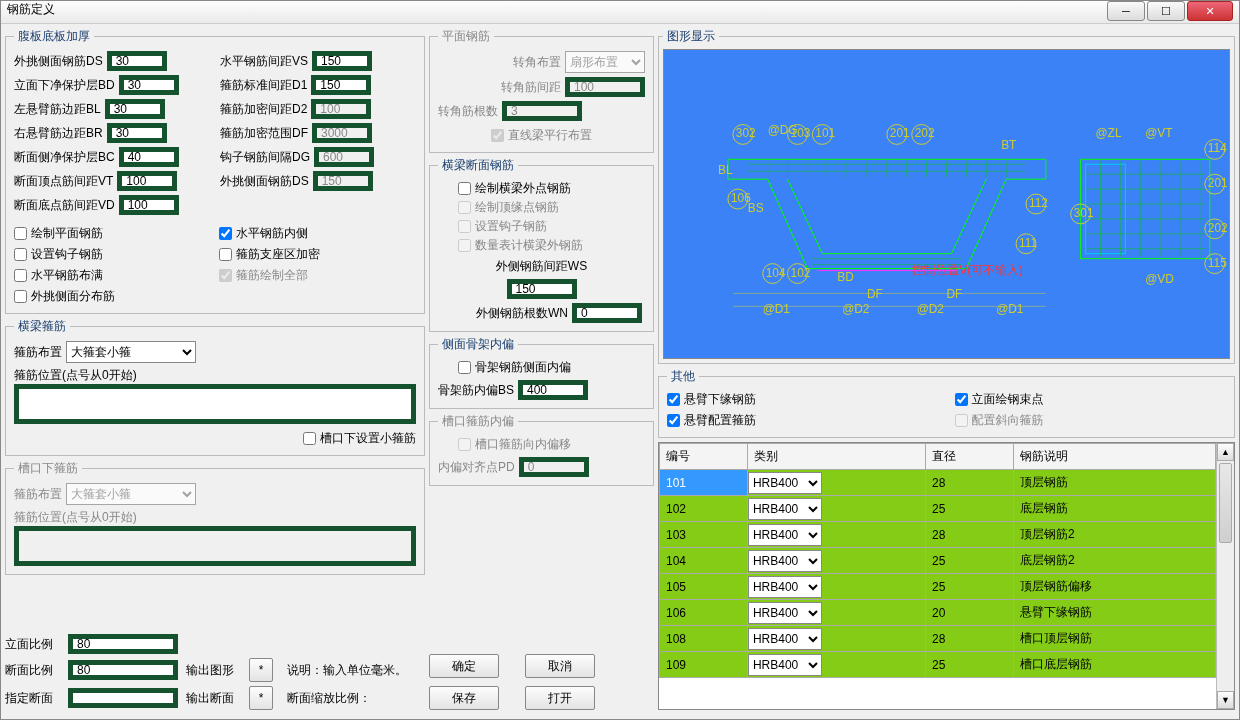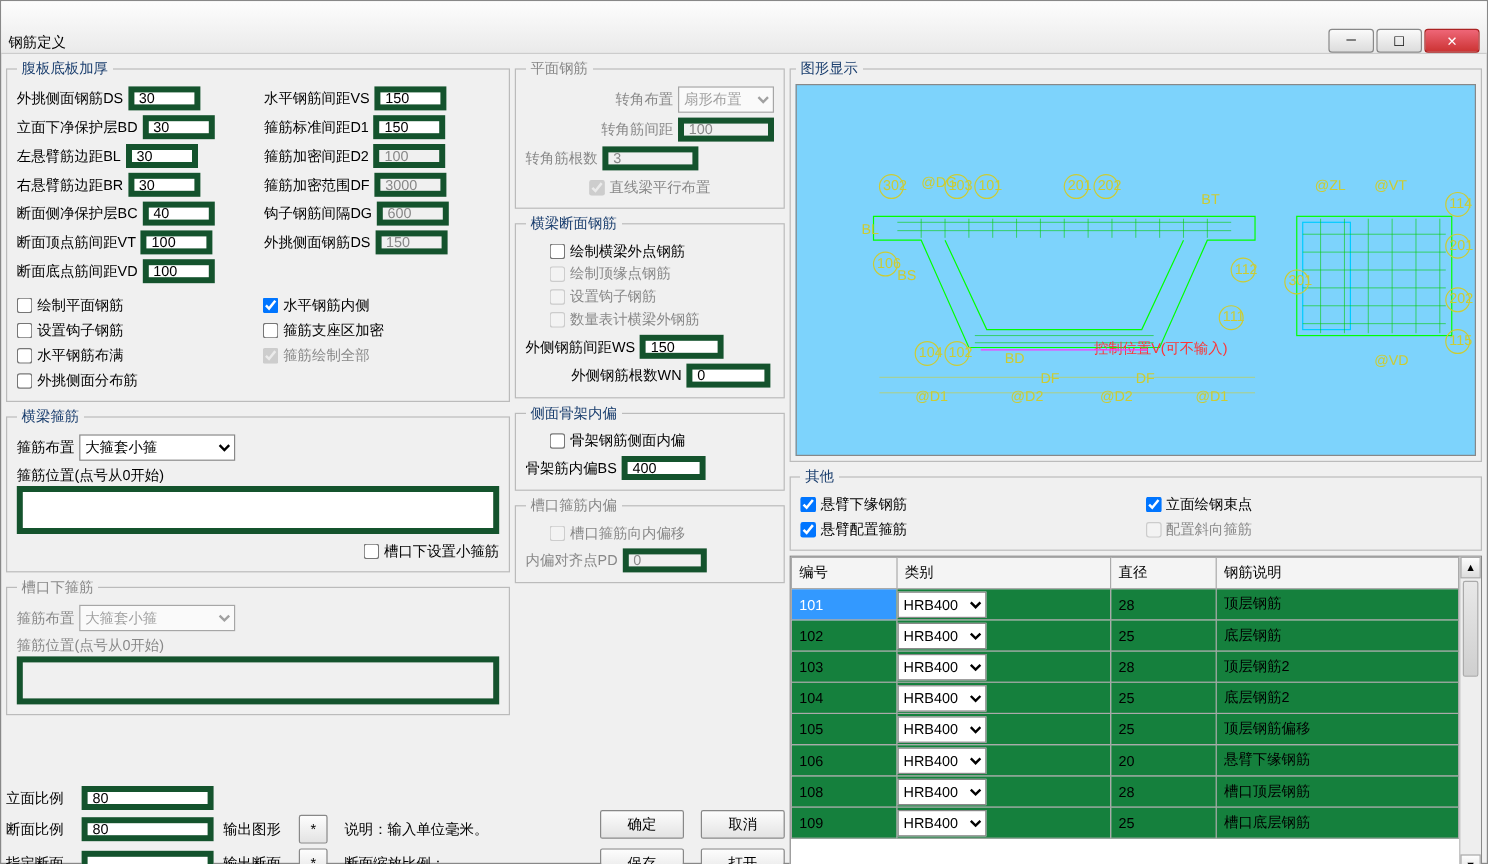--- a/index.html
+++ b/index.html
@@ -1,18 +1,18 @@
 <!DOCTYPE html>
 <html><head>
 <meta charset="utf-8">
 <style>
 * { box-sizing: border-box; font-family: "Microsoft YaHei", SimSun, Arial, sans-serif; font-size: 12px; }
 body { margin: 0; background: #f0f0f0; }
 .window { width: 1240px; height: 720px; background: #f0f0f0; border: 1px solid #888; position: relative; }
-.titlebar { height: 44px; background: linear-gradient(#fdfdfd,#eaeaea); border-bottom: 1px solid #ccc; display: flex; align-items: flex-end; padding: 0 6px; }
+.titlebar { height: 23px; background: linear-gradient(#fdfdfd,#eaeaea); border-bottom: 1px solid #ccc; display: flex; align-items: flex-start; padding: 0 6px; }
 .titlebar .title { flex: 1; }
 .winbtns { display: flex; gap: 2px; }
 .winbtn { width: 38px; height: 20px; border: 1px solid #888; border-radius: 3px; display: flex; align-items: center; justify-content: center; cursor: pointer; font-size: 11px; }
 .winbtn.close { background: linear-gradient(#e67,#c33); color: #fff; border-color: #a22; width: 46px; }
 .winbtn.min, .winbtn.max { background: linear-gradient(#fafafa,#dcdcdc); }
 .body { display: flex; height: calc(100% - 28px); padding: 4px; gap: 4px; }
 .col { display: flex; flex-direction: column; gap: 4px; }
 .col1 { width: 420px; }
 .col2 { width: 225px; }
 .col3 { flex: 1; }
@@ -28,33 +28,33 @@
 input.med { width: 70px; }
 select { height: 22px; border: 1px solid #888; background: #fff; }
 select.combo { width: 130px; }
 .chkrow { display: flex; align-items: center; gap: 4px; }
 .chkrow input { margin: 0; }
 .chkgrid { display: grid; grid-template-columns: repeat(2,1fr); gap: 4px 8px; margin-top: 6px; }
 .disabled-text { color: #888; text-align: center; }
 .btn { width: 70px; height: 24px; border: 1px solid #888; background: linear-gradient(#fdfdfd,#e3e3e3); cursor: pointer; border-radius: 2px; }
 .btn.sq { width: 24px; }
 .bottom-left { display: grid; grid-template-columns: 55px 110px 55px 30px auto; gap: 4px 8px; align-items: center; margin-top: auto; }
-.diagram { background: #7dd3fc; border: 1px solid #888; height: 310px; position: relative; overflow: hidden; }
+.diagram { background: #3b82f6; border: 1px solid #888; height: 310px; position: relative; overflow: hidden; }
 .diagram svg { width: 100%; height: 100%; }
 .table-wrap { border: 1px solid #888; background: #fff; flex: 1; display: flex; position: relative; }
 table { border-collapse: collapse; width: 100%; }
-th, td { border: 1px solid #aaa; text-align: left; padding: 2px 6px; height: 26px; background: #15803d; }
+th, td { border: 1px solid #aaa; text-align: left; padding: 2px 6px; height: 26px; background: #84cc16; }
 th { background: #f4f4f4; font-weight: normal; }
 td.sel { background: #3399ff; color: #fff; }
 .scrollbar { width: 18px; background: #eee; border-left: 1px solid #bbb; position: relative; }
 .scrollbar .arrow { height: 18px; border: 1px solid #aaa; background: linear-gradient(#fdfdfd,#ddd); display:flex; align-items:center; justify-content:center; font-size:9px; }
 .scrollbar .thumb { position:absolute; top:20px; left:2px; right:2px; height:80px; background: linear-gradient(#e8e8e8,#cfcfcf); border:1px solid #aaa; border-radius:2px;}
 .others-chk { display: grid; grid-template-columns: 1fr 1fr; gap: 4px 16px; }
 .tbl-select { width: 74px; height: 22px; }
-.btnrow { display:flex; gap:14px; justify-content:flex-end; margin-top:4px;}
+.btnrow { display:flex; gap:26px; justify-content:flex-start; margin-top:4px;}
 </style>
 </head>
 <body>
 
 <div class="window">
   <div class="titlebar">
     <span class="title">钢筋定义</span>
     <div class="winbtns">
       <div class="winbtn min">─</div>
       <div class="winbtn max">☐</div>
@@ -238,21 +238,21 @@
             </div>
             <div class="chkrow" style="margin-left: 20px; margin-bottom: 2px;">
               <input type="checkbox" disabled="" style="">
               <label class="disabled-text">设置钩子钢筋</label>
             </div>
             <div class="chkrow" style="margin-left: 20px; margin-bottom: 2px;">
               <input type="checkbox" disabled="" style="">
               <label class="disabled-text">数量表计横梁外钢筋</label>
             </div>
           </div>
-        <div class="row" style="margin-top:4px;">
+        <div class="row" style="margin-top:4px;flex-direction:column;">
             <label>外侧钢筋间距WS</label>
           <input type="text" class="med" value="150" style="">
           </div>
         <div class="row" style="margin-top:4px;margin-left:38px;">
             <label>外侧钢筋根数WN</label>
           <input type="text" class="med" value="0" style="">
           </div>
       </fieldset>
 
       <fieldset>

